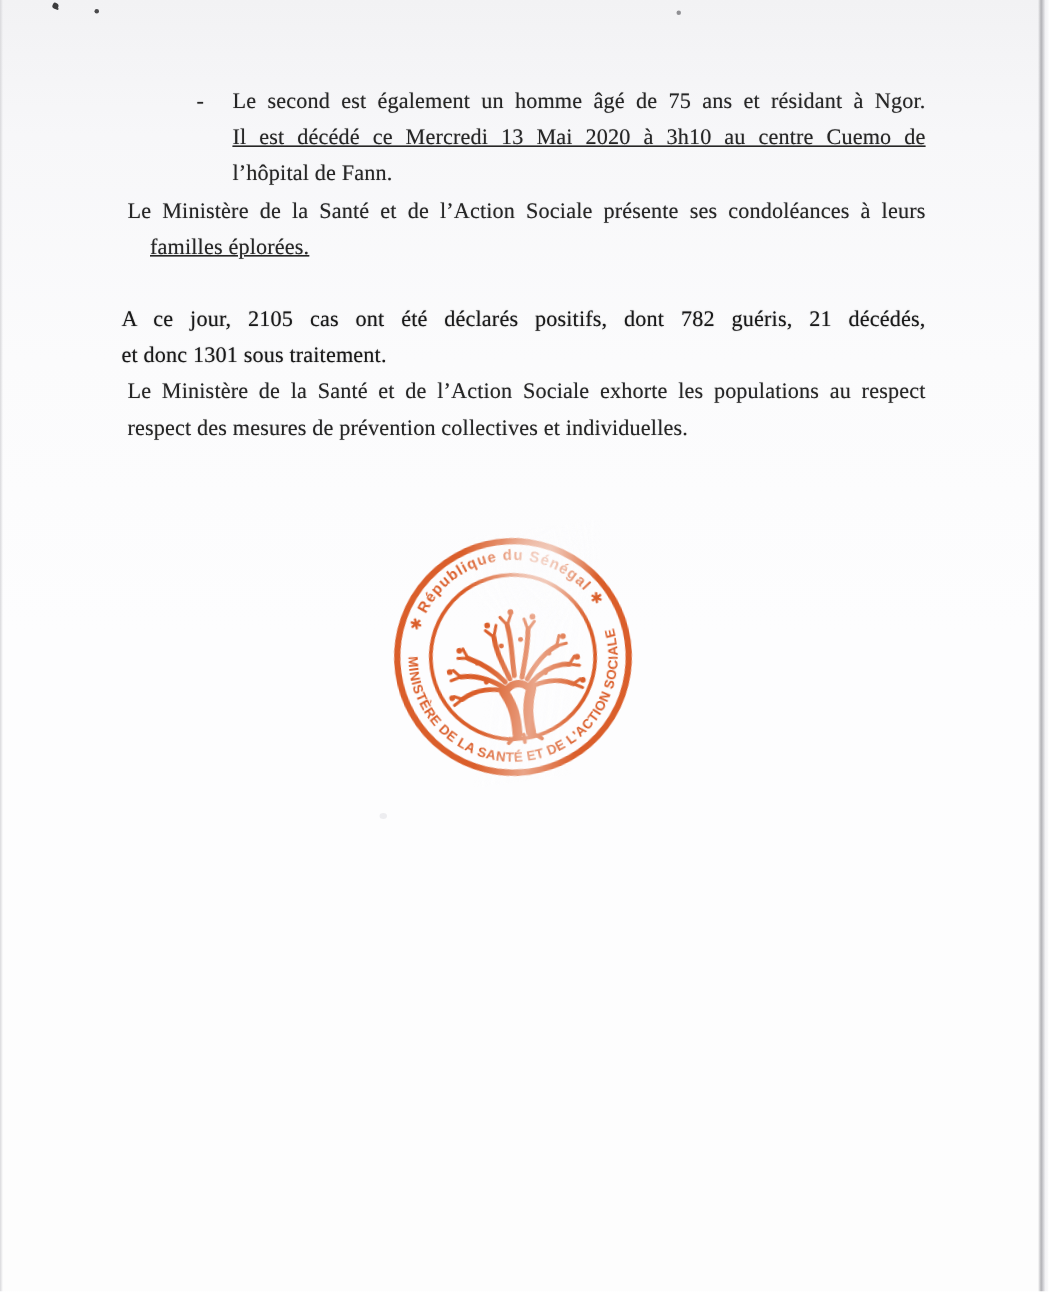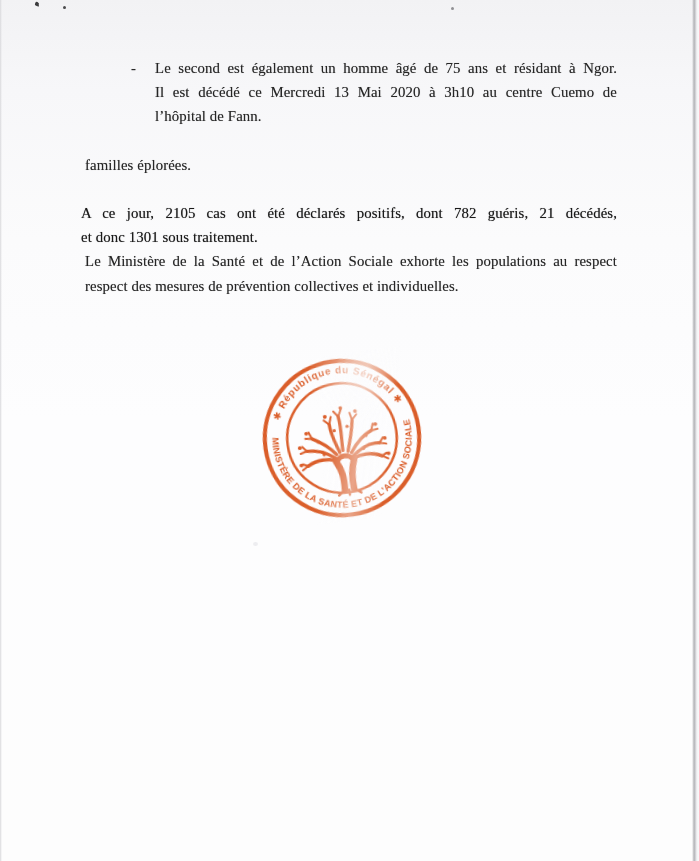--- a/index.html
+++ b/index.html
@@ -32,24 +32,24 @@
   }
   .just {
     white-space: normal;
     text-align: justify;
     text-align-last: justify;
     text-justify: inter-word;
   }
   .bold { font-weight: normal; color: #191919; text-shadow: 0 0 0.8px rgba(20,20,20,0.55); }
   .dash-mark { left: 131px; top: 56px; width: 12px; }
   .l1 { left: 155px; top: 56px;  width: 462px; }
-  .l2 { left: 155px; top: 80px;  width: 462px; }
+  .l2 { left: 155px; top: 80px;  width: 462px; text-decoration: underline; }
   .l3 { left: 155px; top: 104px; text-align: center; }
   .l4 { left: 85px;  top: 129px; width: 532px; }
-  .l5 { left: 85px;  top: 153px; }
+  .l5 { left: 100px;  top: 153px; text-decoration: underline; }
   .l6 { left: 81px;  top: 201px; width: 536px; }
   .l7 { left: 81px;  top: 225px; }
   .l8 { left: 85px;  top: 249px; width: 532px; }
   .l9 { left: 85px;  top: 274px; }
 
   .speck { position: absolute; border-radius: 50%; }
   .speck-a { left: 35px; top: 2px; width: 4px; height: 4px; background: #3c3c3e; border-radius: 40% 60% 50% 50%; transform: rotate(28deg); box-shadow: 2px 1px 0 -1.2px #555; }
   .speck-b { left: 63px; top: 6px; width: 3px; height: 3px; background: #4a4a4c; }
   .speck-c { left: 451px; top: 7px; width: 3px; height: 3px; background: #909094; }
   .speck-d { left: 253px; top: 542px; width: 5px; height: 4px; background: #ededf0; }
@@ -90,20 +90,21 @@
 
   <div class="speck speck-a"></div>
   <div class="speck speck-b"></div>
   <div class="speck speck-c"></div>
   <div class="speck speck-d"></div>
 
   <div class="doc-line dash-mark">-</div>
   <div class="doc-line l1 just">Le second est également un homme âgé de 75 ans et résidant à Ngor.</div>
   <div class="doc-line l2 just">Il est décédé ce Mercredi 13 Mai 2020 à 3h10 au centre Cuemo de</div>
   <div class="doc-line l3">l’hôpital de Fann.</div>
+  <div class="doc-line l4 just">Le Ministère de la Santé et de l’Action Sociale présente ses condoléances à leurs</div>
   <div class="doc-line l5">familles éplorées.</div>
   <div class="doc-line l6 just bold">A ce jour, 2105 cas ont été déclarés positifs, dont 782 guéris, 21 décédés,</div>
   <div class="doc-line l7 bold">et donc 1301 sous traitement.</div>
   <div class="doc-line l8 just">Le Ministère de la Santé et de l’Action Sociale exhorte les populations au respect</div>
   <div class="doc-line l9">respect des mesures de prévention collectives et individuelles.</div>
 
   <div class="stamp">
     <svg viewBox="0 0 200 200" color="#d9561f">
       <circle cx="100" cy="100" r="93" fill="none" stroke="currentColor" stroke-width="5"></circle>
       <circle cx="100" cy="100" r="66" fill="none" stroke="currentColor" stroke-width="3"></circle>

